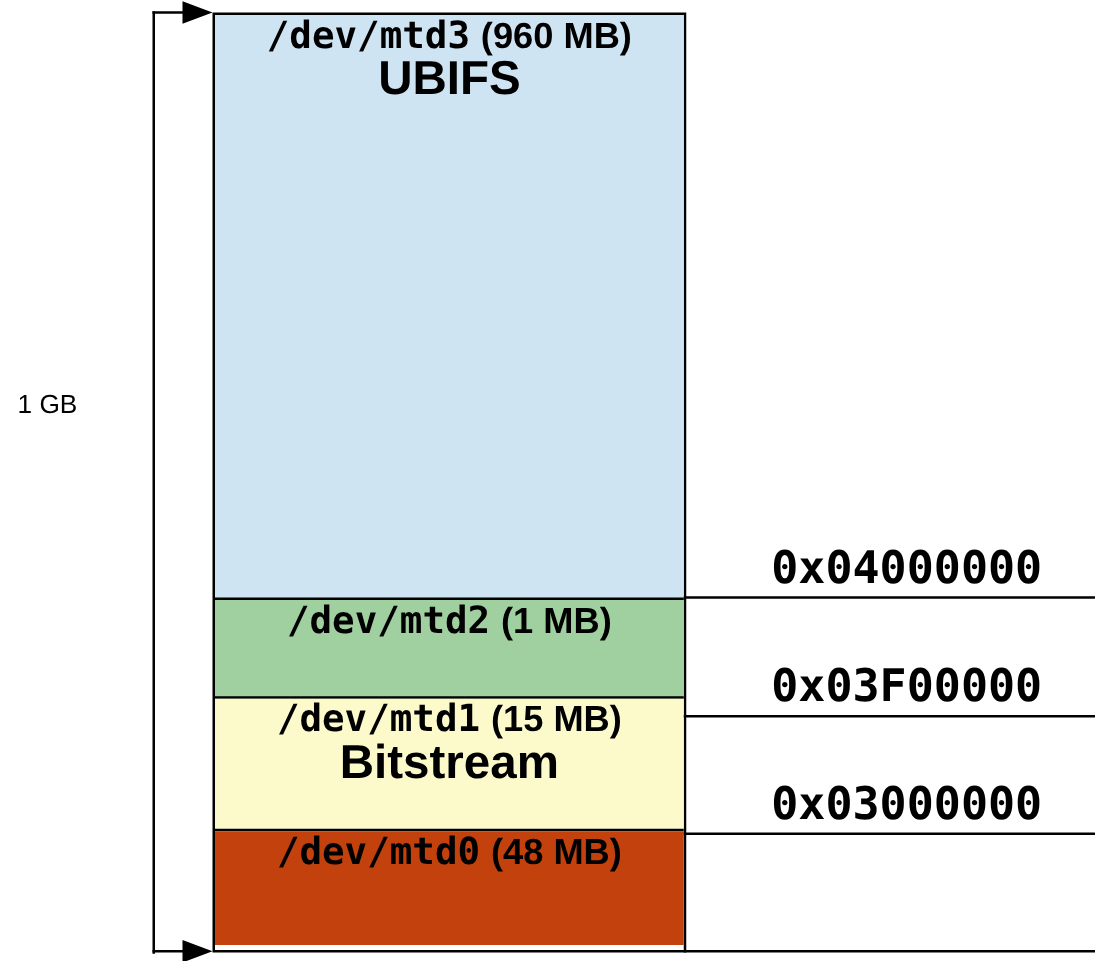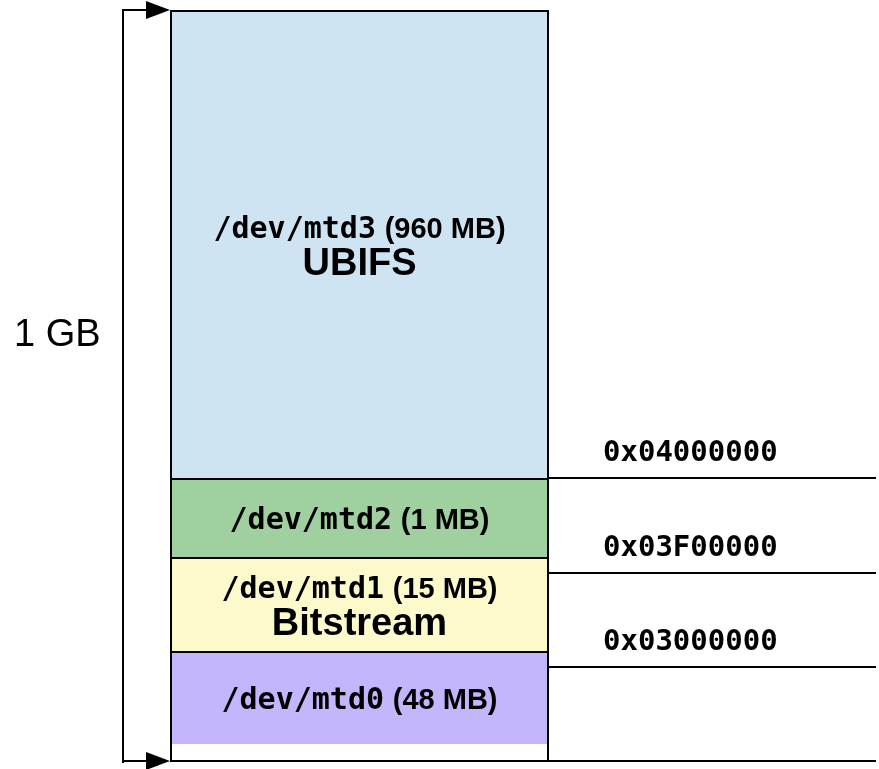--- a/index.html
+++ b/index.html
@@ -14,21 +14,21 @@
     background: #ffffff;
     font-family: "Liberation Sans", sans-serif;
     overflow: hidden;
   }
 
   
   .total-label {
     position: absolute;
     left: 14px;
     top: 312px;
-    font-size: 38px;
+    font-size: 21px;
     color: #000000;
     font-family: "Liberation Sans", sans-serif;
   }
 
   
   .measure-vline {
     position: absolute;
     left: 122px;
     top: 9px;
     width: 2px;
@@ -66,27 +66,26 @@
     box-sizing: border-box;
     border: 2px solid #000000;
     display: flex;
     flex-direction: column;
   }
   .section {
     box-sizing: border-box;
     display: flex;
     flex-direction: column;
     align-items: center;
-    justify-content: center;
     text-align: center;
     color: #000000;
   }
   .section.s0 { height: 468px; border-bottom: 2px solid #000000; }
   .section.s1 { height: 79px;  border-bottom: 2px solid #000000; }
-  .section.s2 { height: 94px;  border-bottom: 2px solid #000000; }
+  .section.s2 { height: 106px;  border-bottom: 2px solid #000000; }
   .section.s3 { height: 91px; }
 
   .part-line1 {
     font-size: 29px;
     font-weight: bold;
     line-height: 34px;
     white-space: nowrap;
   }
   .part-device {
     font-family: "DejaVu Sans Mono", monospace;
@@ -113,23 +112,23 @@
     height: 2px;
     background: #000000;
   }
   .addr-line.l0 { top: 477px; }
   .addr-line.l1 { top: 572px; }
   .addr-line.l2 { top: 666px; }
   .addr-line.l3 { top: 760px; }
 
   .addr-label {
     position: absolute;
-    left: 603px;
+    left: 617px;
     font-family: "DejaVu Sans Mono", monospace;
-    font-size: 29px;
+    font-size: 36px;
     font-weight: bold;
     color: #000000;
     white-space: nowrap;
   }
   .addr-label.a0 { top: 434px; }
   .addr-label.a1 { top: 529px; }
   .addr-label.a2 { top: 623px; }
   .addr-label.a3 { top: 717px; }
 </style>
 </head>
@@ -160,21 +159,21 @@
       </div>
     </div>
 
     <div class="section s2" style="background-color: rgb(252, 250, 203);">
       <div class="part-line1">
         <span class="part-device">/dev/mtd1</span><span class="part-size">(15 MB)</span>
       </div>
       <div class="part-line2">Bitstream</div>
     </div>
 
-    <div class="section s3" style="background-color: #c4b5fd; gap: 32px;">
+    <div class="section s3" style="background-color: #c2410c; gap: 32px;">
       <div class="part-line1">
         <span class="part-device">/dev/mtd0</span><span class="part-size">(48 MB)</span>
       </div>
     </div>
 
   </div>
 
   <div class="addr-line l0"></div>
   <div class="addr-line l1"></div>
   <div class="addr-line l2"></div>

